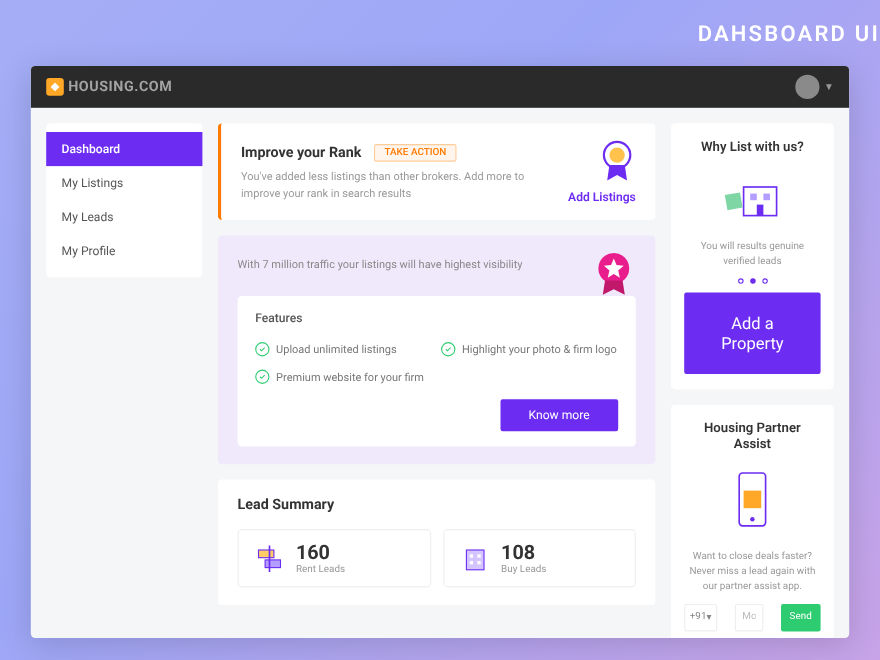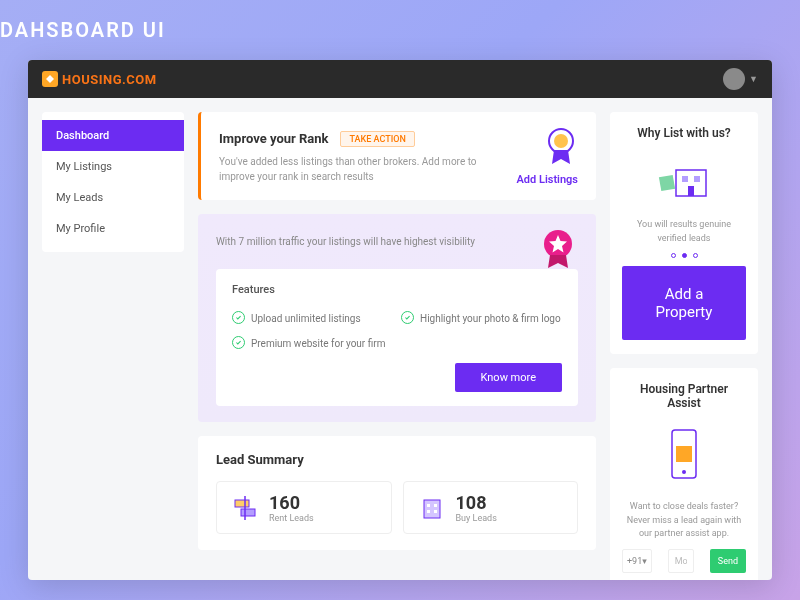--- a/index.html
+++ b/index.html
@@ -1,20 +1,20 @@
 <!DOCTYPE html>
 <html><head>
 <meta charset="utf-8">
 <style>
 *{margin:0;padding:0;box-sizing:border-box;font-family:-apple-system,BlinkMacSystemFont,"Segoe UI",Roboto,sans-serif}
 body{background:linear-gradient(135deg,#a5aef5 0%,#9da7f7 40%,#c8a3e8 100%);width:800px;height:600px;overflow:hidden}
-.outer-title{text-align:left;color:#fff;font-size:20px;font-weight:600;letter-spacing:2px;padding:18px 0}
+.outer-title{text-align:right;color:#fff;font-size:20px;font-weight:600;letter-spacing:2px;padding:18px 0}
 .app{margin:0 28px;background:#f5f6f8;border-radius:4px;overflow:hidden;height:520px;box-shadow:0 6px 30px rgba(0,0,0,.15)}
 .topbar{background:#2a2a2a;height:38px;display:flex;align-items:center;justify-content:space-between;padding:0 14px}
-.brand{display:flex;align-items:center;gap:4px;color:#f97316;font-weight:700;font-size:13px;letter-spacing:.5px}
+.brand{display:flex;align-items:center;gap:4px;color:#a3a3a3;font-weight:700;font-size:13px;letter-spacing:.5px}
 .brand-icon{width:16px;height:16px;background:#ffa726;border-radius:3px;display:flex;align-items:center;justify-content:center}
 .brand-icon svg{width:10px;height:10px}
 .avatar-wrap{display:flex;align-items:center;gap:4px;cursor:pointer}
 .avatar{width:22px;height:22px;background:#8a8a8a;border-radius:50%}
 .caret{color:#999;font-size:9px}
 .layout{display:flex;padding:14px;gap:14px;height:calc(100% - 38px);overflow:hidden}
 .sidebar{background:#fff;width:142px;border-radius:4px;padding:8px 0;flex-shrink:0;align-self:flex-start}
 .nav-item{padding:9px 14px;font-size:11px;color:#555;cursor:pointer}
 .nav-item.active{background:#6c2cf2;color:#fff;font-weight:500}
 .main{flex:1;display:flex;flex-direction:column;gap:14px;overflow-y:auto}

